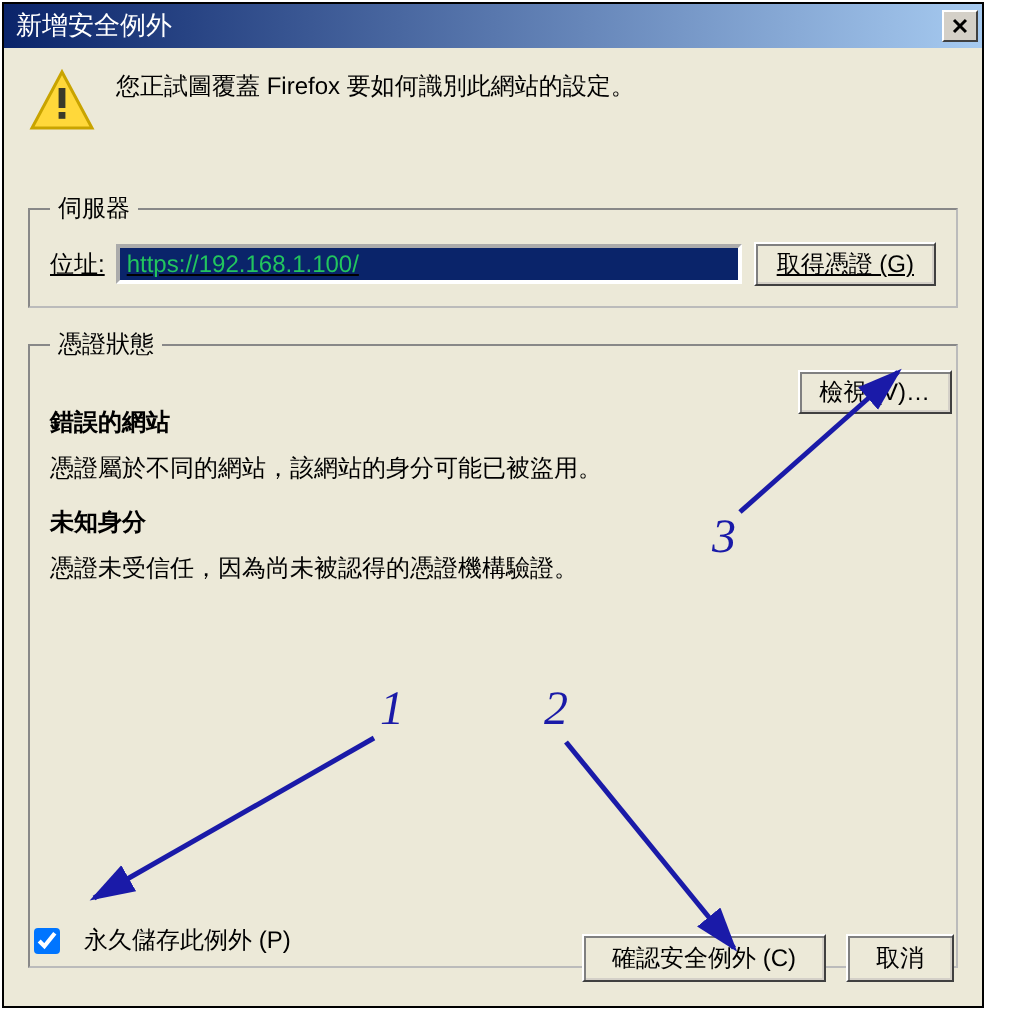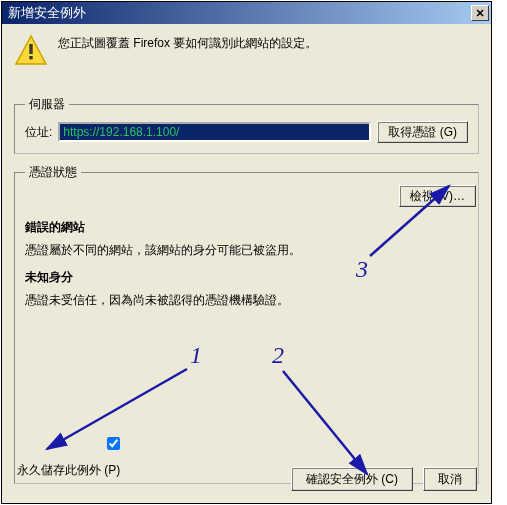--- a/index.html
+++ b/index.html
@@ -64,20 +64,21 @@
     border-top-color: #888;
     border-left-color: #888;
     padding: 8px 10px 10px 10px;
     margin: 0 0 10px 0;
   }
   legend { padding: 0 4px; }
   .addr-row {
     display: flex;
     align-items: center;
     gap: 6px;
+    text-decoration: underline;
   }
   .addr-row label { white-space: nowrap; }
   .addr-row input[type=text] {
     flex: 1;
     height: 20px;
     border: 2px inset #fff;
     background: #fff;
     color: #000;
     font-size: 12px;
     padding: 0 3px;
@@ -107,23 +108,22 @@
   .status-box .bold { font-weight: bold; }
   .view-btn-wrap {
     position: absolute;
     top: 4px; right: 2px;
   }
   .checkbox-row {
     position: absolute;
     bottom: 4px;
     left: 2px;
     display: flex;
-    align-items: flex-end;
+    align-items: center;
     gap: 12px;
-    flex-direction: column;
   }
   .checkbox-row input { width: 13px; height: 13px; margin:0; }
   .button-row {
     position: absolute;
     bottom: 12px;
     right: 14px;
     display: flex;
     gap: 10px;
   }
   .button-row .btn { padding: 2px 14px; height: 24px; }
@@ -179,21 +179,21 @@
     </fieldset>
 
     <fieldset class="status-box">
       <legend>憑證狀態</legend>
 
 
       <div class="view-btn-wrap">
         <button class="btn"><span>檢視 (V)…</span></button>
       </div>
 
-      <div class="line bold" style="margin-top:30px;">錯誤的網站</div>
+      <div class="line bold" style="margin-top:14px;">錯誤的網站</div>
       <div class="line">憑證屬於不同的網站，該網站的身分可能已被盜用。</div>
 
       <div class="line bold" style="margin-top:10px;">未知身分</div>
       <div class="line">憑證未受信任，因為尚未被認得的憑證機構驗證。</div>
 
       <label class="checkbox-row">
         <input type="checkbox" checked="" style="">
         <span>永久儲存此例外 (P)</span>
       </label>
     </fieldset>

